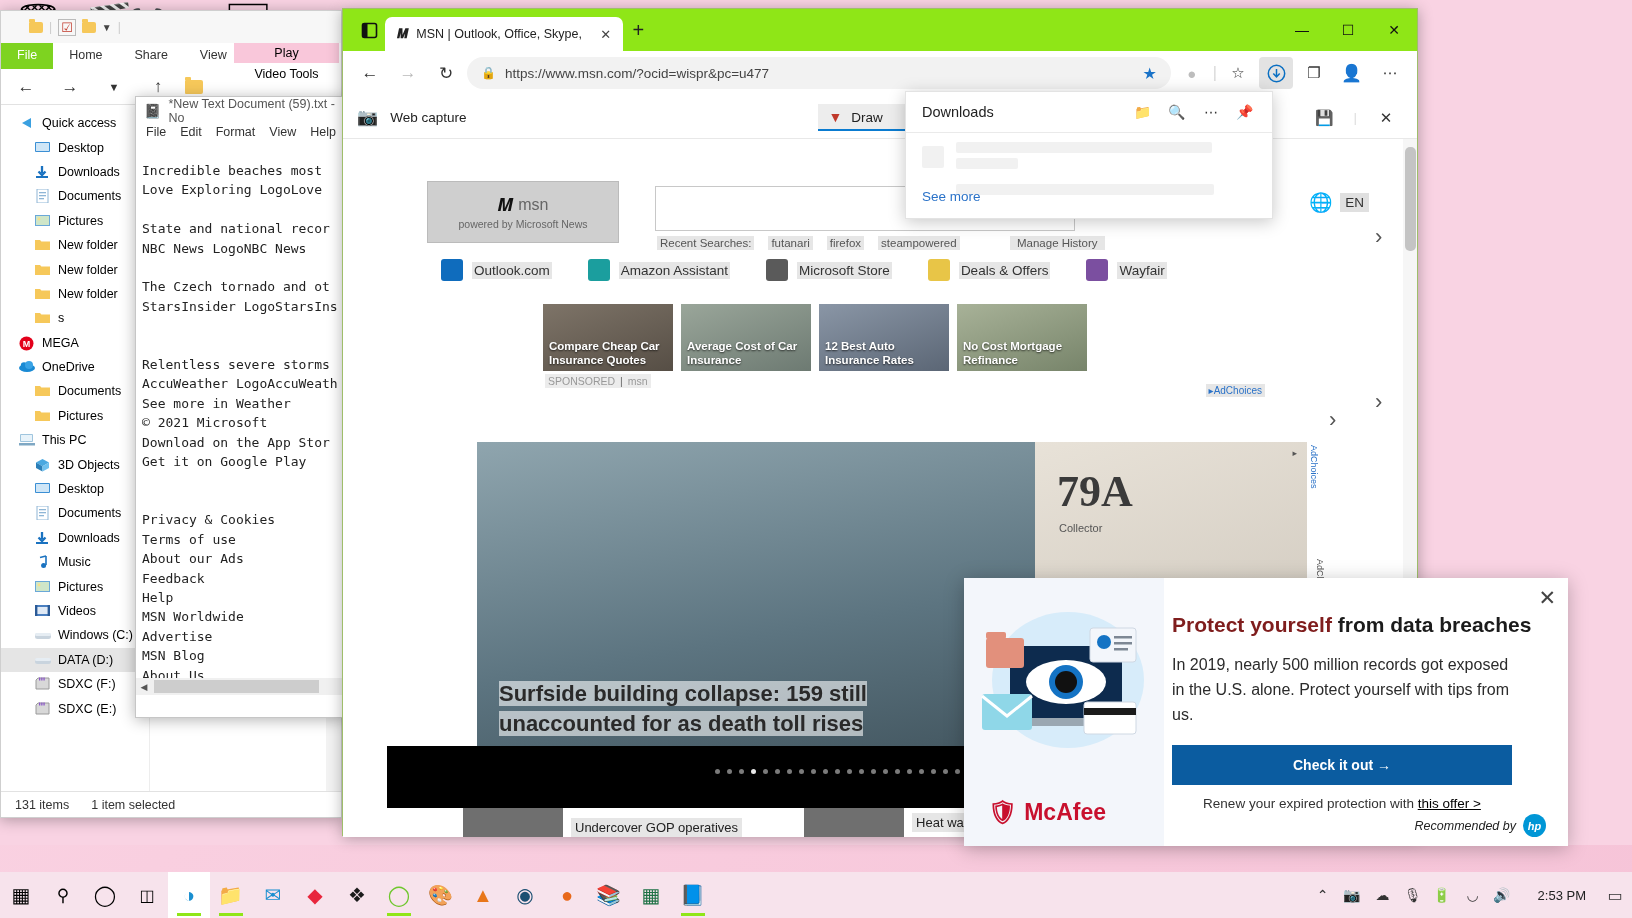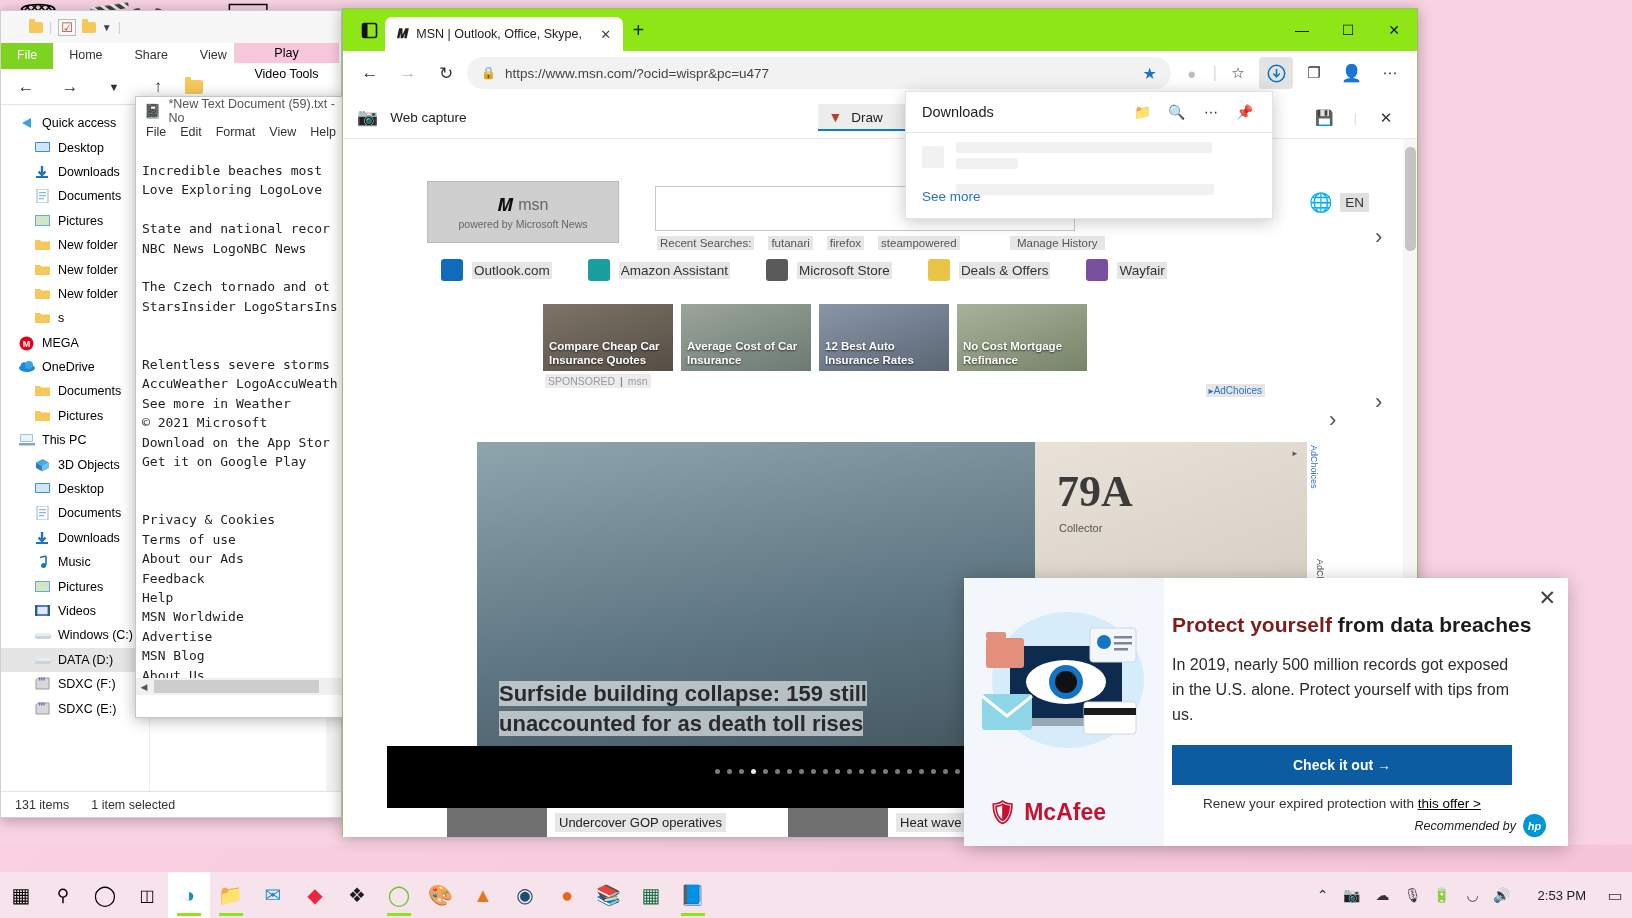--- a/index.html
+++ b/index.html
@@ -670,21 +670,21 @@
           <i></i>
           <i></i>
           <i></i>
           <i></i>
           <i></i>
           <i></i>
           <i></i>
         </div>
     </div>
     <div id="bottomstrip">
-        <div class="bcard" style="margin-left: 60px;">
+        <div class="bcard" style="margin-left: 76px; align-items: flex-end;">
           <div class="img"></div>
           <div class="t">Undercover GOP operatives</div>
         </div>
         <div class="bcard" style="margin-left: 60px;">
           <div class="img"></div>
           <div class="t">Heat wave forecast</div>
         </div>
       </div>
 
     <div class="chev" style="left:1032px;top:85px;">›</div>

